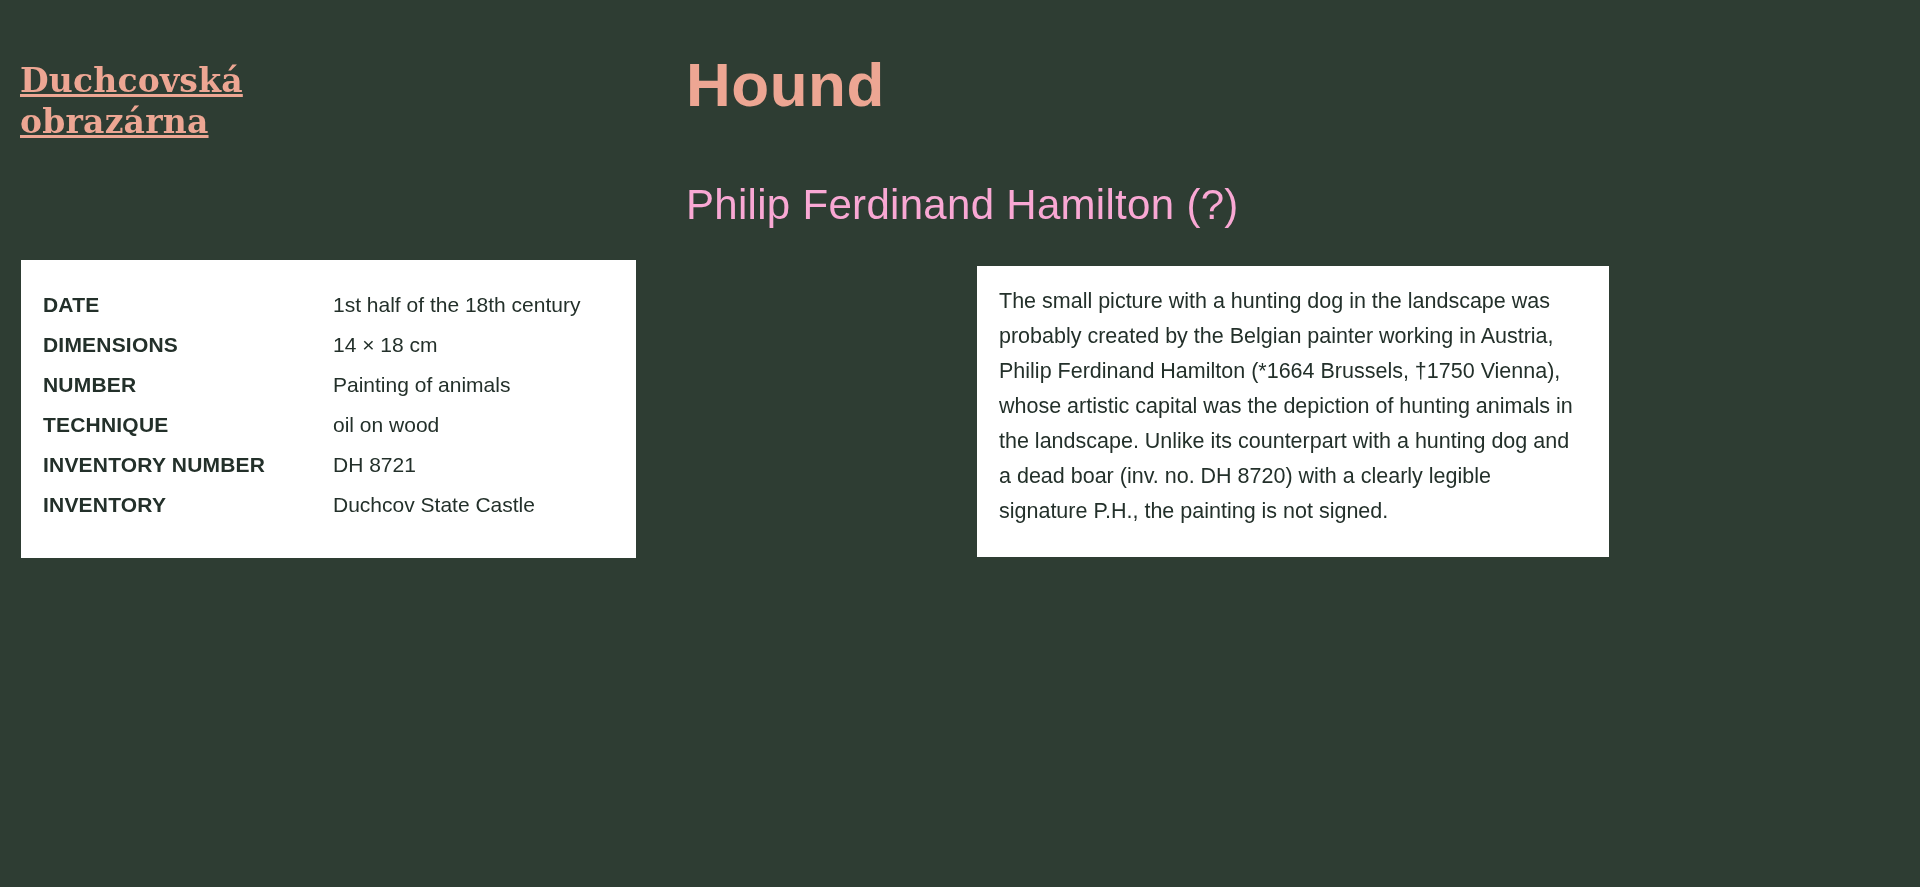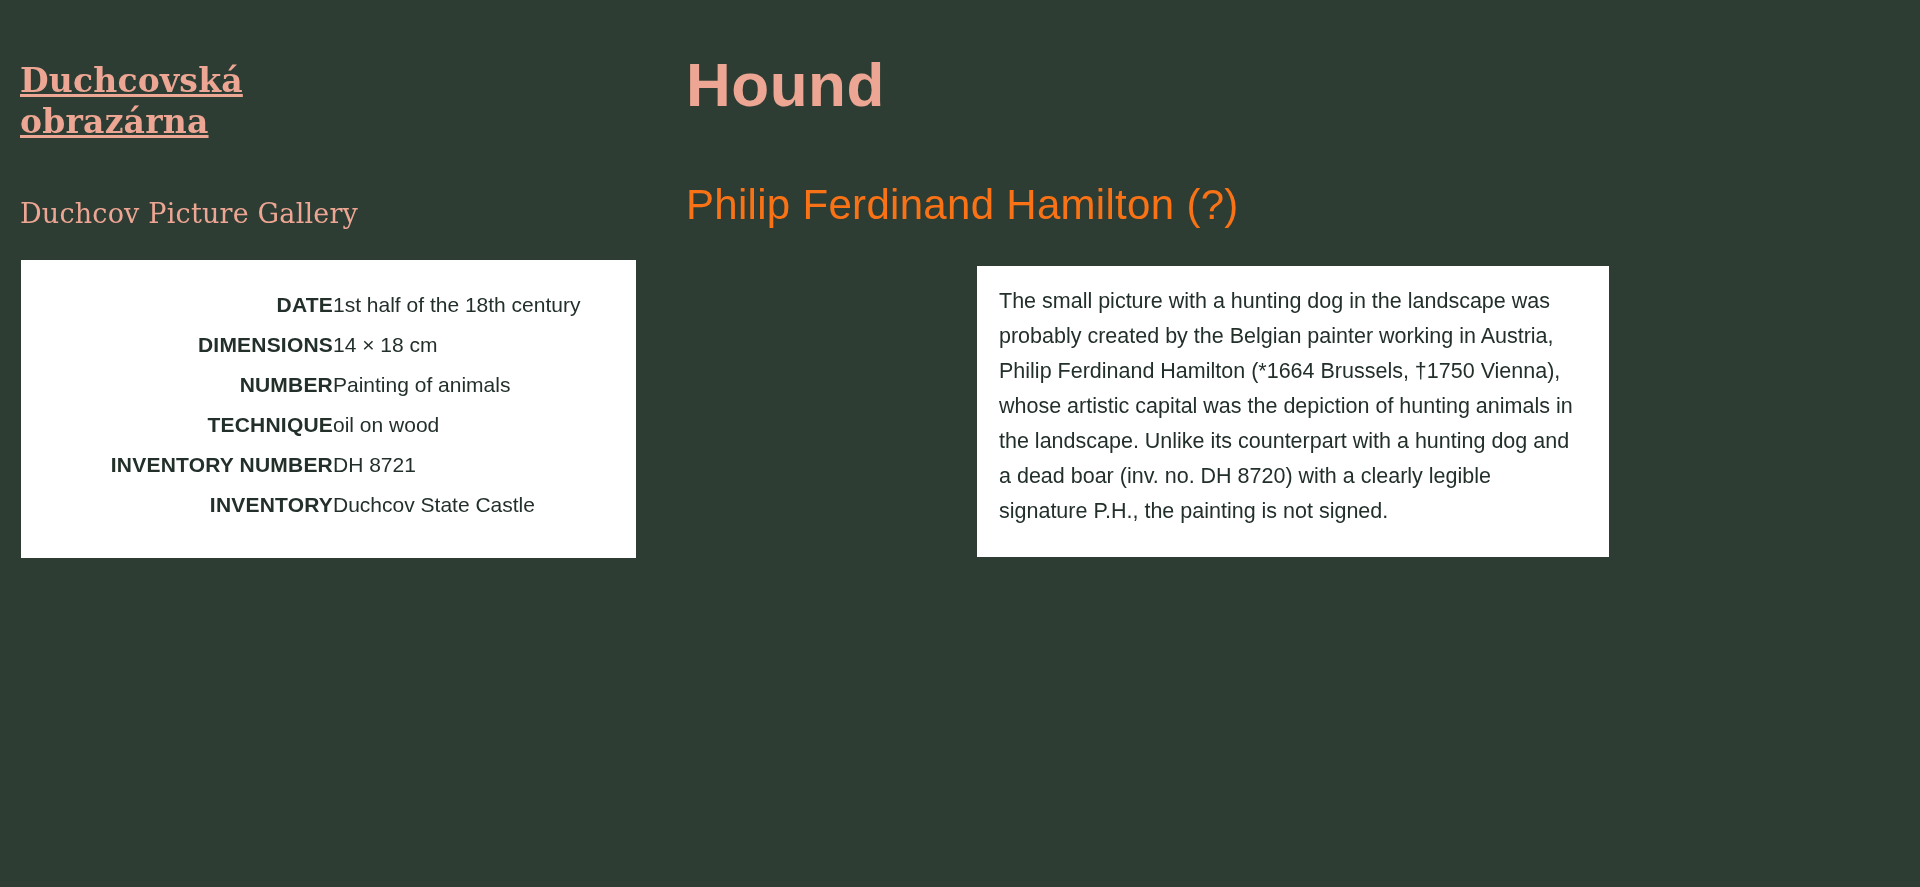--- a/index.html
+++ b/index.html
@@ -65,21 +65,20 @@
     font-size: 21px;
     line-height: 1.62;
     color: #23302a;
     padding: 0 0 6px 0;
   }
   .info-label {
     font-weight: 700;
     width: 290px;
     padding-right: 12px;
     letter-spacing: 0.2px;
-    text-align: right;
   }
   .info-value {
     font-weight: 400;
   }
 
   
   .artwork-title {
     position: absolute;
     left: 686px;
     top: 52px;
@@ -92,21 +91,21 @@
     letter-spacing: 0.5px;
   }
   .artwork-author {
     position: absolute;
     left: 686px;
     top: 182px;
     margin: 0;
     font-size: 42px;
     font-weight: 400;
     line-height: 1.1;
-    color: #f97316;
+    color: #f9a8d4;
     letter-spacing: 0.3px;
   }
 
   .description-card {
     position: absolute;
     left: 977px;
     top: 266px;
     width: 632px;
     background: #ffffff;
     box-sizing: border-box;
@@ -123,21 +122,20 @@
 <body>
 
 <div class="page">
 
   <div class="brand">
     <h1 class="brand-title">
       <span>Duchcovská</span><br>
       <span>obrazárna</span>
     </h1>
   </div>
-  <p class="brand-sub">Duchcov Picture Gallery</p>
 
   <div class="info-card">
     <table class="info-table">
       <tbody>
         <tr>
           <td class="info-label">DATE</td>
           <td class="info-value">1st half of the 18th century</td>
         </tr>
         <tr>
           <td class="info-label">DIMENSIONS</td>

